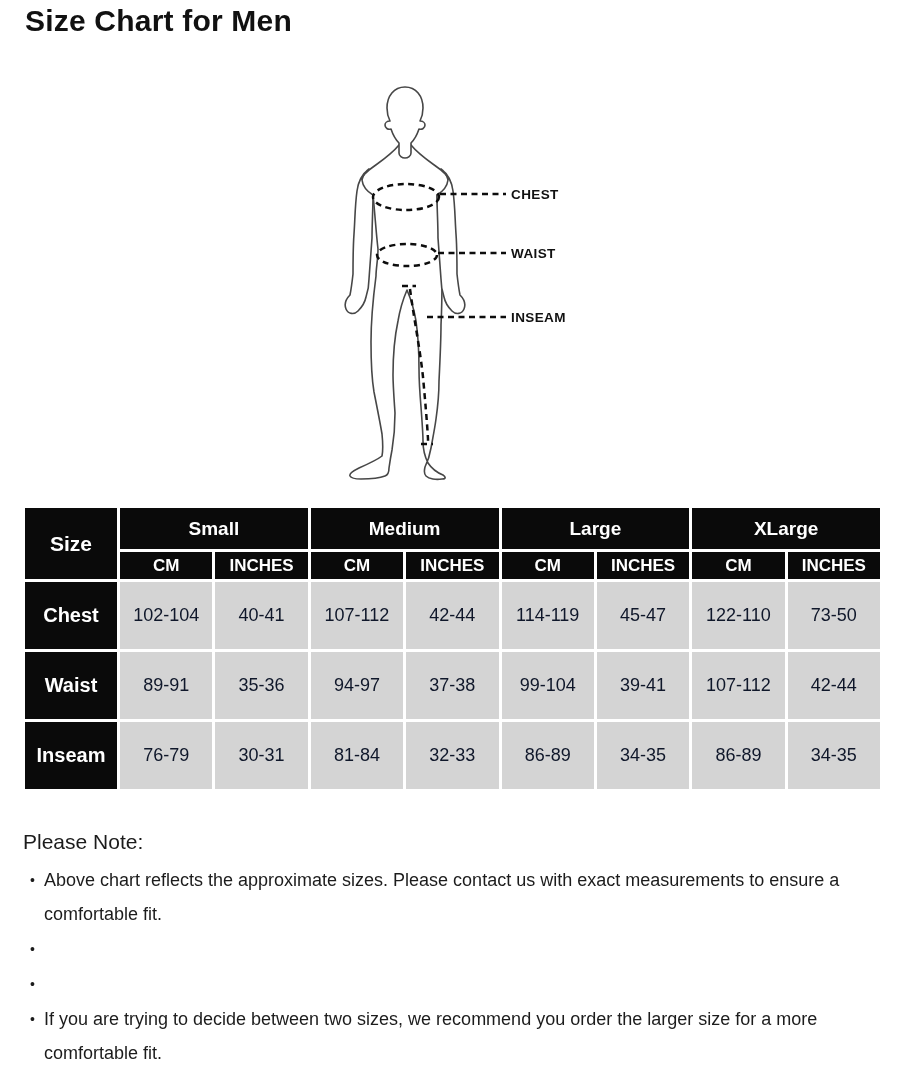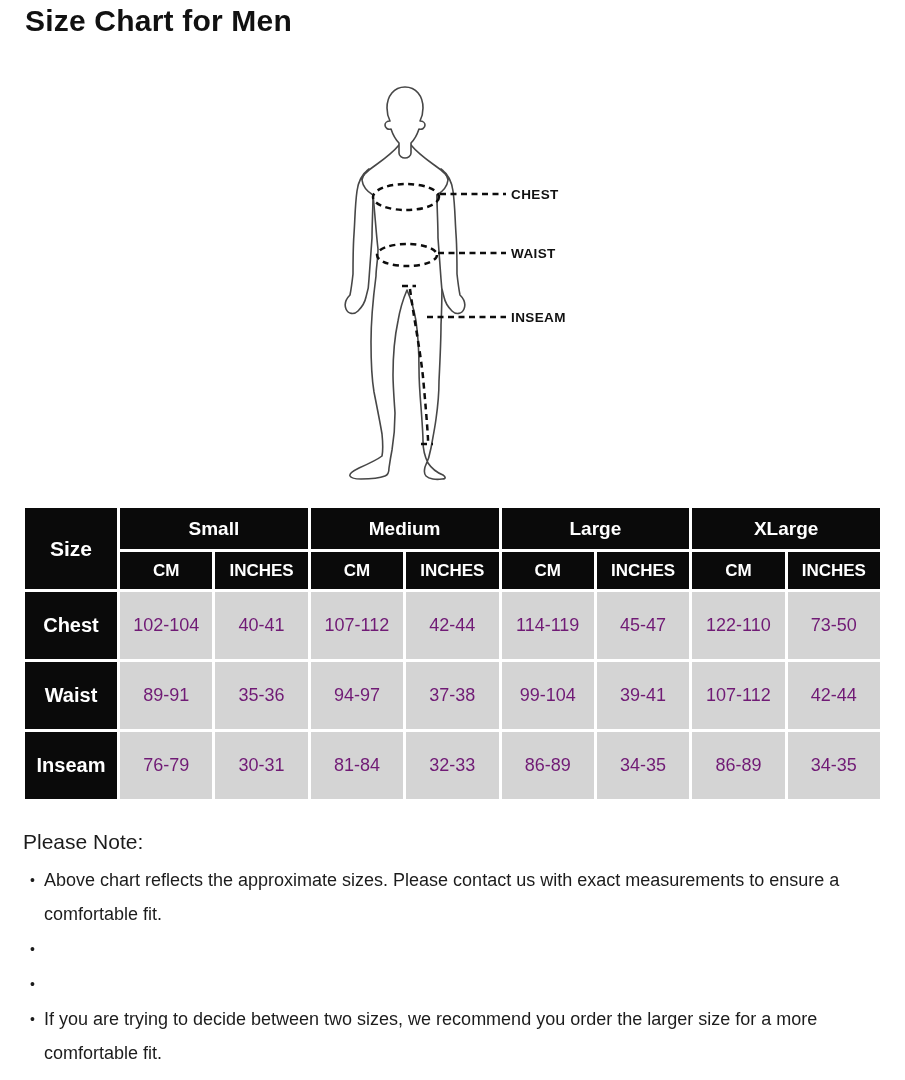--- a/index.html
+++ b/index.html
@@ -64,34 +64,34 @@
     border-spacing: 3px;
     table-layout: fixed;
   }
   table.size-chart th, table.size-chart td {
     padding: 0;
     text-align: center;
     vertical-align: middle;
   }
   col.c0 { width: 92px; }
   tr.grp-row th { height: 41px; }
-  tr.unit-row th { height: 37px; }
+  tr.unit-row th { height: 27px; }
   tbody tr { height: 67px; }
   th.dark {
     background: #0a0a0a;
     color: #ffffff;
     font-weight: bold;
   }
   th.corner { font-size: 21px; }
   th.grp { font-size: 19px; }
   th.unit { font-size: 17px; }
   th.rowlabel { font-size: 20px; }
   td.val {
     background: #d4d4d4;
-    color: #701a75;
+    color: #0f172a;
     font-size: 18px;
     font-weight: normal;
   }
 
   .notes {
     position: absolute;
     left: 23px;
     top: 830px;
     width: 858px;
     color: #1c1c1c;

